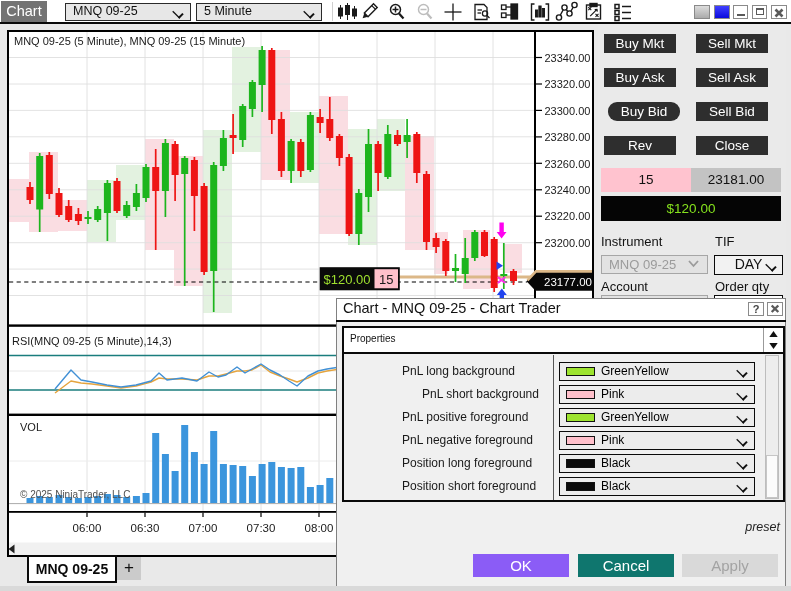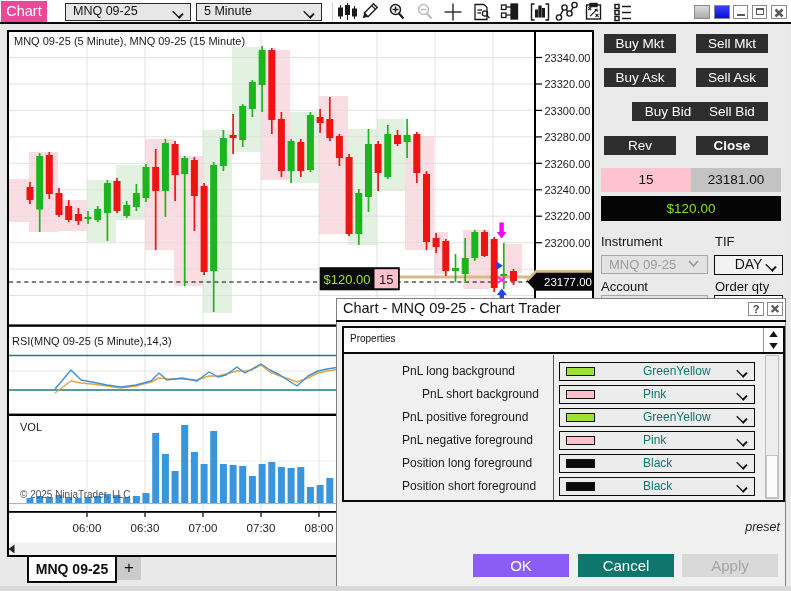--- a/index.html
+++ b/index.html
@@ -7,28 +7,28 @@
   font-family:"Liberation Sans", sans-serif; background:#e9e9e9; }
 .abs { position:absolute; }
 .btn8 { position:absolute; width:72px; height:19px; background:#2e2e2e; color:#fff;
   font-size:13.5px; text-align:center; line-height:19px; }
 .chev { position:absolute; width:9px; height:9px; }
 .chev:before { content:""; position:absolute; left:0; top:1px; width:8px; height:8px;
   border-right:2.6px solid #111; border-bottom:2.6px solid #111; transform:rotate(45deg) scale(1,.62); }
 .dlglabel { position:absolute; left:402px; font-size:12px; color:#1a1a1a; height:23px; line-height:23px; }
 .dd { position:absolute; left:559px; width:196px; height:19px; background:#ececec; border:1.6px solid #0a0a0a; }
 .dd .sw { position:absolute; left:6px; top:3.6px; width:29px; height:9.5px; border:1.1px solid #111; }
-.dd .nm { position:absolute; left:41px; top:0; font-size:12px; color:#0f766e; line-height:16.5px;margin-left:42px; }
+.dd .nm { position:absolute; left:41px; top:0; font-size:12px; color:#000000; line-height:16.5px; }
 .dd .cv { position:absolute; right:8px; top:3px; }
 </style>
 </head>
 <body>
 
 <div class="abs" style="left:0;top:0;width:791px;height:22px;background:#fff;"></div>
-<div class="abs" style="left:1px;top:1px;width:46px;height:21px;background:#ec4899;color:#fff;font-size:14.5px;text-align:center;line-height:21px;">Chart</div>
+<div class="abs" style="left:1px;top:1px;width:46px;height:21px;background:#737373;color:#fff;font-size:14.5px;text-align:center;line-height:21px;">Chart</div>
 <div class="abs" style="left:65px;top:3px;width:126px;height:18px;background:#e7e7e7;border:1.5px solid #2a2a2a;font-size:12.5px;color:#111;line-height:15px;padding-left:7px;">MNQ 09-25</div>
 <div class="chev" style="left:173px;top:7px;"></div>
 <div class="abs" style="left:196px;top:3px;width:126px;height:18px;background:#e7e7e7;border:1.5px solid #2a2a2a;font-size:12.5px;color:#111;line-height:15px;padding-left:7px;">5 Minute</div>
 <div class="chev" style="left:304px;top:7px;"></div>
 <div class="abs" style="left:332px;top:2px;width:1px;height:19px;background:#cfcfcf;"></div>
 <svg class="abs" style="left:0;top:0" width="791" height="22" xmlns="http://www.w3.org/2000/svg">
 
   <g stroke="#1a1a1a" fill="#1a1a1a">
     <line x1="340.5" y1="5" x2="340.5" y2="19" stroke-width="1"></line>
       <rect x="338.5" y="8" width="4" height="8"></rect>
@@ -366,24 +366,24 @@
 <path d="M526.5 281.3 L535.5 271.8 L592 271.8 L592 290.8 L535.5 290.8 Z" fill="#070707"></path>
 <path d="M527.5 280.3 L535.9 271.4 L592 271.4" fill="none" stroke="#dcb888" stroke-width="2.6"></path>
 <text x="544" y="285.5" font-size="11.5" fill="#fff" font-family="Liberation Sans, sans-serif">23177.00</text>
 <rect x="8" y="31" width="585" height="525" fill="none" stroke="#000" stroke-width="2"></rect>
 </svg>
 <div class="abs" style="left:598px;top:24.4px;width:188px;height:566px;background:#eaeaea;"></div>
 <div class="btn8" style="left:604px;top:34px;">Buy Mkt</div>
 <div class="btn8" style="left:696px;top:34px;">Sell Mkt</div>
 <div class="btn8" style="left:604px;top:68px;">Buy Ask</div>
 <div class="btn8" style="left:696px;top:68px;">Sell Ask</div>
-<div class="btn8" style="left:632px;top:102px;">Buy Bid</div>
+<div class="btn8" style="left:608px;top:102px;border-radius:9px;">Buy Bid</div>
 <div class="btn8" style="left:696px;top:102px;">Sell Bid</div>
 <div class="btn8" style="left:604px;top:136px;">Rev</div>
-<div class="btn8" style="left:696px;top:136px;font-weight:bold;">Close</div>
+<div class="btn8" style="left:696px;top:136px;">Close</div>
 <div class="abs" style="left:601px;top:168px;width:90px;height:24px;background:#ffc3cf;font-size:13.5px;color:#111;text-align:center;line-height:24px;">15</div>
 <div class="abs" style="left:691px;top:168px;width:90px;height:24px;background:#c3c3c3;font-size:13.5px;color:#111;text-align:center;line-height:24px;">23181.00</div>
 <div class="abs" style="left:601px;top:195.5px;width:180px;height:25px;background:#050505;font-size:13.5px;color:#85e21d;text-align:center;line-height:25px;">$120.00</div>
 <div class="abs" style="left:601px;top:234px;font-size:13px;color:#111;">Instrument</div>
 <div class="abs" style="left:715px;top:234px;font-size:13px;color:#111;">TIF</div>
 <div class="abs" style="left:601px;top:255px;width:107px;height:19px;background:#e2e2e2;border:1px solid #a6a6a6;font-size:13px;color:#9b9b9b;line-height:17px;padding-left:7px;">MNQ 09-25</div>
 <svg class="abs" style="left:688px;top:260px" width="12" height="10" xmlns="http://www.w3.org/2000/svg">
     <path d="M1 1 l4.5 5 4.5 -5" stroke="#9b9b9b" stroke-width="1.8" fill="none"></path>
   </svg>
 <div class="abs" style="left:714px;top:254.5px;width:69px;height:20.5px;background:#f2f2f2;border:1.8px solid #0a0a0a;font-size:14px;color:#111;line-height:17.5px;text-align:center;">DAY</div>

